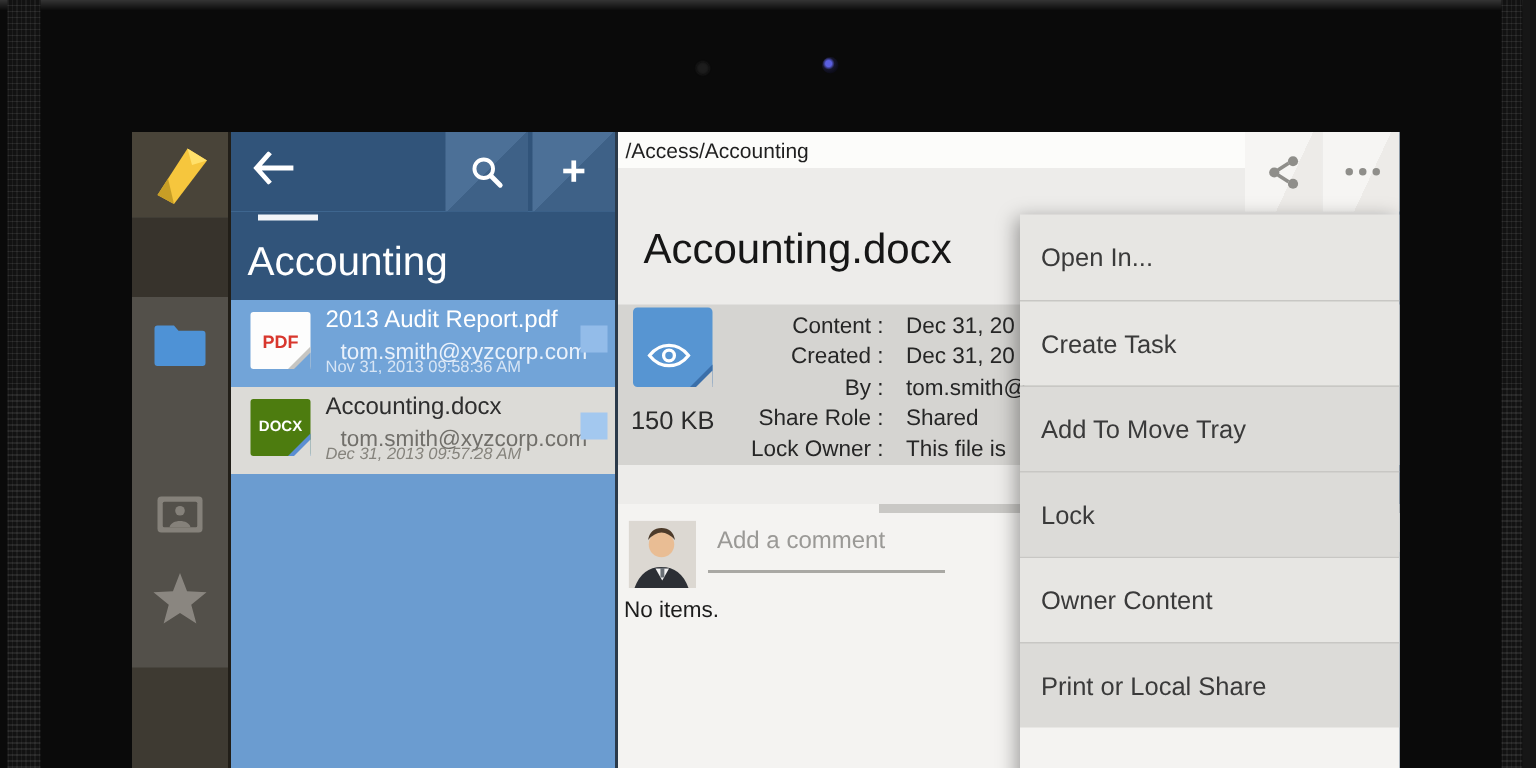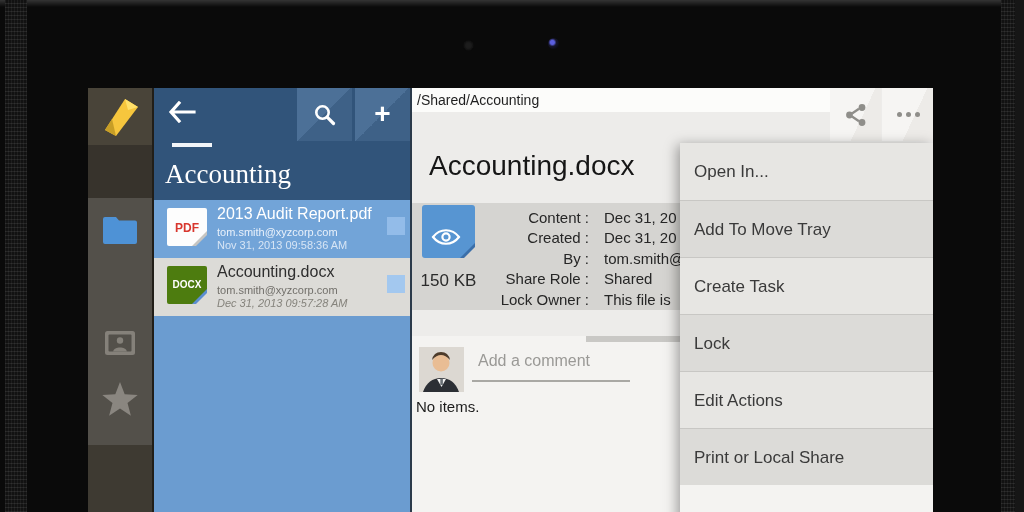--- a/index.html
+++ b/index.html
@@ -46,39 +46,39 @@
   .list-nav { position:absolute; left:0; top:0; width:256px; height:53px; background:#31547a; }
   .back-btn { position:absolute; left:14px; top:13px; width:36px; height:28px; }
   .nav-tile { position:absolute; top:0; width:55px; height:53px;
     background:linear-gradient(135deg,#4c7097 0 50%,#3e6187 50% 100%); }
   .tile-search { left:143px; } .tile-plus { left:201px; }
   .tile-search svg { position:absolute; left:16px; top:15px; }
   .plus-glyph { position:absolute; left:0; top:10px; width:55px; text-align:center;
     color:#fff; font-size:28px; font-weight:bold; }
   .list-header { position:absolute; left:0; top:53px; width:256px; height:59px; background:#31547a; }
   .back-dash { position:absolute; left:18px; top:2px; width:40px; height:4px; background:#f2f5f9; }
-  .list-title { position:absolute; left:11px; top:18px; color:#fff; font-size:27px;font-family:Liberation Serif, serif; }
+  .list-title { position:absolute; left:11px; top:18px; color:#fff; font-size:27px; }
   .file-row { position:absolute; left:0; width:256px; height:58px; }
   .row-0 { top:112px; background:#72a4d8; }
   .row-1 { top:170px; background:#dcdbd7; }
   .doc-icon { position:absolute; left:13px; top:8px; width:40px; height:38px; border-radius:2px; }
   .doc-badge { position:absolute; left:0; top:13px; width:40px; text-align:center; font-weight:bold; }
   .icon-pdf { background:#fdfdfd; }
   .icon-pdf .doc-badge { color:#d8372e; font-size:12px; }
   .icon-docx { background:#4d7c0f; }
   .icon-docx .doc-badge { color:#fff; font-size:10px; }
   .fold, .cut { position:absolute; right:0; bottom:0; width:0; height:0; border-style:solid; }
   .fold { border-width:0 0 15px 15px; border-color:transparent; }
   .cut  { border-width:0 0 11px 11px; border-color:transparent; }
   .icon-pdf .fold { border-bottom-color:#c6c5c2; }
   .icon-docx .fold { border-bottom-color:#5b8ed2; }
   .row-0 .cut { border-bottom-color:#72a4d8; }
   .row-1 .cut { border-bottom-color:#dcdbd7; }
   .f-name { position:absolute; left:63px; top:5px; font-size:16px; white-space:nowrap; }
-  .f-owner { position:absolute; left:53px; top:26px; font-size:11px;padding-left:10px; }
+  .f-owner { position:absolute; left:63px; top:26px; font-size:15px;padding-left:10px; }
   .f-date { position:absolute; left:63px; top:39px; font-size:11px; }
   .row-0 .f-name { color:#fff; } .row-0 .f-owner { color:#e9f1fb; } .row-0 .f-date { color:#d7e5f5; }
   .row-1 .f-name { color:#2e2e2e; } .row-1 .f-owner { color:#716f6a; } .row-1 .f-date { color:#85837c;font-style:italic; }
   .checkbox { position:absolute; left:233px; top:17px; width:18px; height:18px; }
   .row-0 .checkbox { background:#93bce9; }
   .row-1 .checkbox { background:#a3c8ef; }
 
   
   .detail-panel { position:absolute; left:322px; top:0; width:523px; height:424px; background:#edecea;
     border-left:2px solid #2b3a4a; }
@@ -221,21 +221,21 @@
         </span>
         <span class="f-name">Accounting.docx</span>
         <span class="f-owner">tom.smith@xyzcorp.com</span>
         <span class="f-date">Dec 31, 2013 09:57:28 AM</span>
         <span class="checkbox"></span>
       </div>
     </div>
 
     <div class="detail-panel">
       <div class="crumb-strip">
-        <span class="crumb">/Shared/Accounting</span>
+        <span class="crumb">/Access/Accounting</span>
       </div>
       <div class="tool-tiles">
         <span class="tool-tile tile-share">
           <svg width="26" height="26" viewBox="0 0 26 26">
             <path d="M9 11.4 L16 6.8 M9 14.6 L16 19.2" stroke="#8f8e8a" stroke-width="2.4"></path>
             <circle cx="19" cy="5.5" r="3.4" fill="#8f8e8a"></circle>
             <circle cx="6.5" cy="13" r="3.4" fill="#8f8e8a"></circle>
             <circle cx="19" cy="20.5" r="3.4" fill="#8f8e8a"></circle>
           </svg>
         </span>
@@ -294,21 +294,21 @@
             <rect x="21.3" y="31.5" width="2.6" height="6.5" fill="#6a7076"></rect>
           </svg>
         </span>
         <input class="comment-input" type="text" placeholder="Add a comment" style="">
         <div class="no-items">No items.</div>
       </div>
     </div>
 
     <div class="actions-menu">
       <div class="menu-item mi-even">Open In...</div>
+      <div class="menu-item mi-even">Create Task</div>
       <div class="menu-item mi-odd">Add To Move Tray</div>
-      <div class="menu-item mi-even">Create Task</div>
       <div class="menu-item mi-odd">Lock</div>
-      <div class="menu-item mi-even">Edit Actions</div>
+      <div class="menu-item mi-even">Owner Content</div>
       <div class="menu-item mi-odd">Print or Local Share</div>
     </div>
 
   </div>
 </div>
 
 </body></html>

